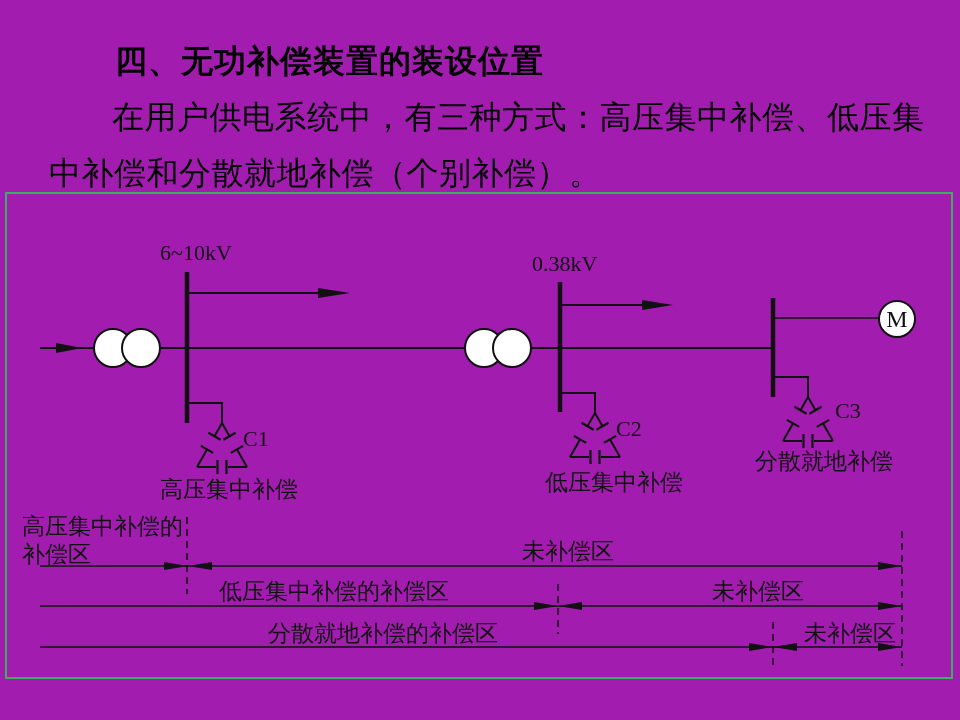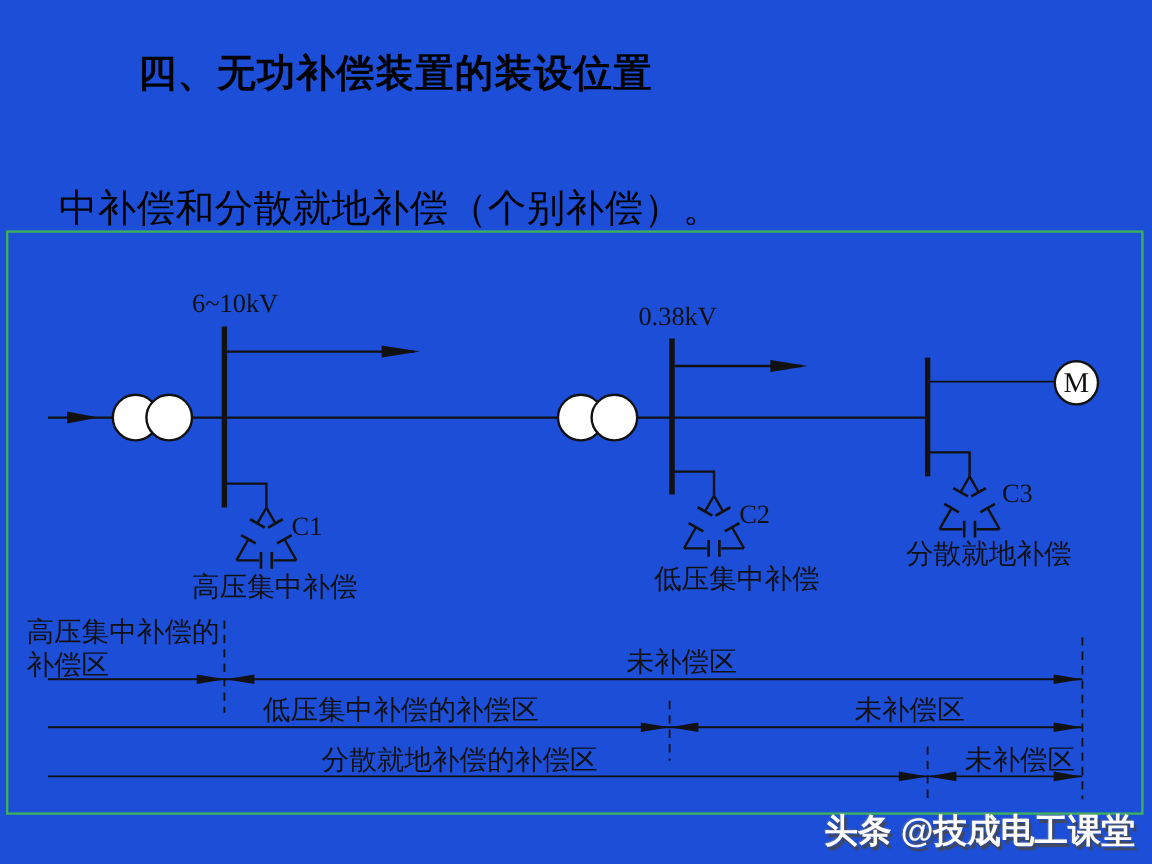--- a/index.html
+++ b/index.html
@@ -1,16 +1,16 @@
 <!DOCTYPE html>
 <html><head>
 <meta charset="utf-8">
 <style>
   html,body{margin:0;padding:0;background:#fff;}
-  .slide{position:relative;width:960px;height:720px;background:#1d4ed8;overflow:hidden;
+  .slide{position:relative;width:960px;height:720px;background:#a21caf;overflow:hidden;
          font-family:"Liberation Serif","DejaVu Serif",serif;color:#000;}
   .title{position:absolute;left:115px;top:40px;margin:0;font-size:32px;font-weight:bold;
          letter-spacing:1px;font-family:"Liberation Sans","DejaVu Sans",sans-serif;color:#000;}
   .body-line{position:absolute;font-size:32px;letter-spacing:0.5px;white-space:nowrap;color:#000;}
   .line1{left:112px;top:96px;}
   .line2{left:49px;top:135px;margin-top:17px;}
   .diagram-svg{position:absolute;left:0;top:0;}
   .dg-text{font-family:"Liberation Serif","DejaVu Serif",serif;fill:#111;}
   .sz22{font-size:22px;}
   .sz23{font-size:23px;}
@@ -18,20 +18,21 @@
              font-family:"Liberation Sans","DejaVu Sans",sans-serif;color:#fcfcfc;
              text-shadow:2px 3px 1px rgba(70,70,70,0.85), -1px -1px 1px rgba(140,140,140,0.4);
              white-space:nowrap;z-index:5;}
 </style>
 </head>
 <body>
 
 <div class="slide">
 
   <h1 class="title">四、无功补偿装置的装设位置</h1>
+  <div class="body-line line1">在用户供电系统中，有三种方式：高压集中补偿、低压集</div>
   <div class="body-line line2">中补偿和分散就地补偿（个别补偿）。</div>
 
   <svg class="diagram-svg" width="960" height="720" viewBox="0 0 960 720">
 
     <defs>
       <g id="capbank-sym">
         <path d="M25,0 L17.5,13.2 M10,26.4 L0,44 M25,0 L32.5,13.2 M40,26.4 L50,44 M0,44 L19,44 M31,44 L50,44" stroke="#111" stroke-width="2" fill="none"></path>
         <path d="M11.4,9.7 L23.6,16.7 M3.9,22.9 L16.1,29.9 M38.6,9.7 L26.4,16.7 M46.1,22.9 L33.9,29.9 M20.5,37 L20.5,51 M29.5,37 L29.5,51" stroke="#111" stroke-width="2.2" fill="none"></path>
       </g>
     </defs>
@@ -119,14 +120,13 @@
 
       <line x1="40" y1="647" x2="902" y2="647" stroke="#111" stroke-width="1.6"></line>
       <polygon points="749,643 773,647 749,651" fill="#111"></polygon>
       <polygon points="797,643 773,647 797,651" fill="#111"></polygon>
       <polygon points="878,643 902,647 878,651" fill="#111"></polygon>
       <text class="dg-text sz23" x="383" y="641" text-anchor="middle">分散就地补偿的补偿区</text>
       <text class="dg-text sz23" x="850" y="641" text-anchor="middle">未补偿区</text>
     </g>
   </svg>
 
-  <div class="watermark">头条 @技成电工课堂</div>
 </div>
 
 </body></html>

